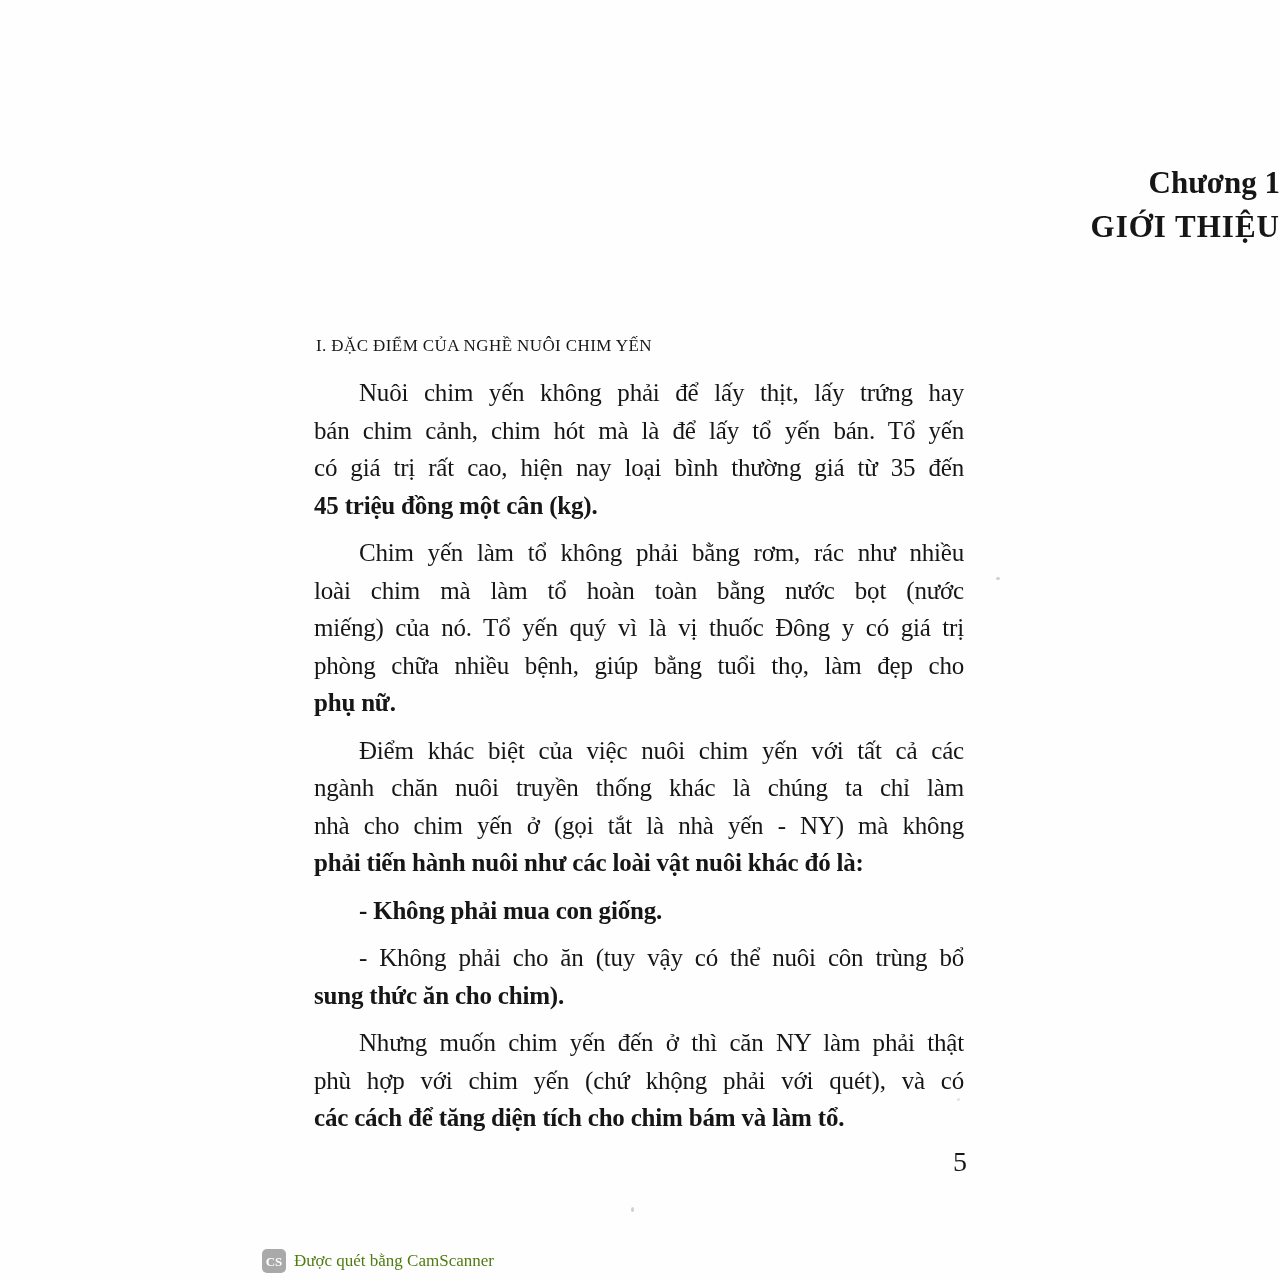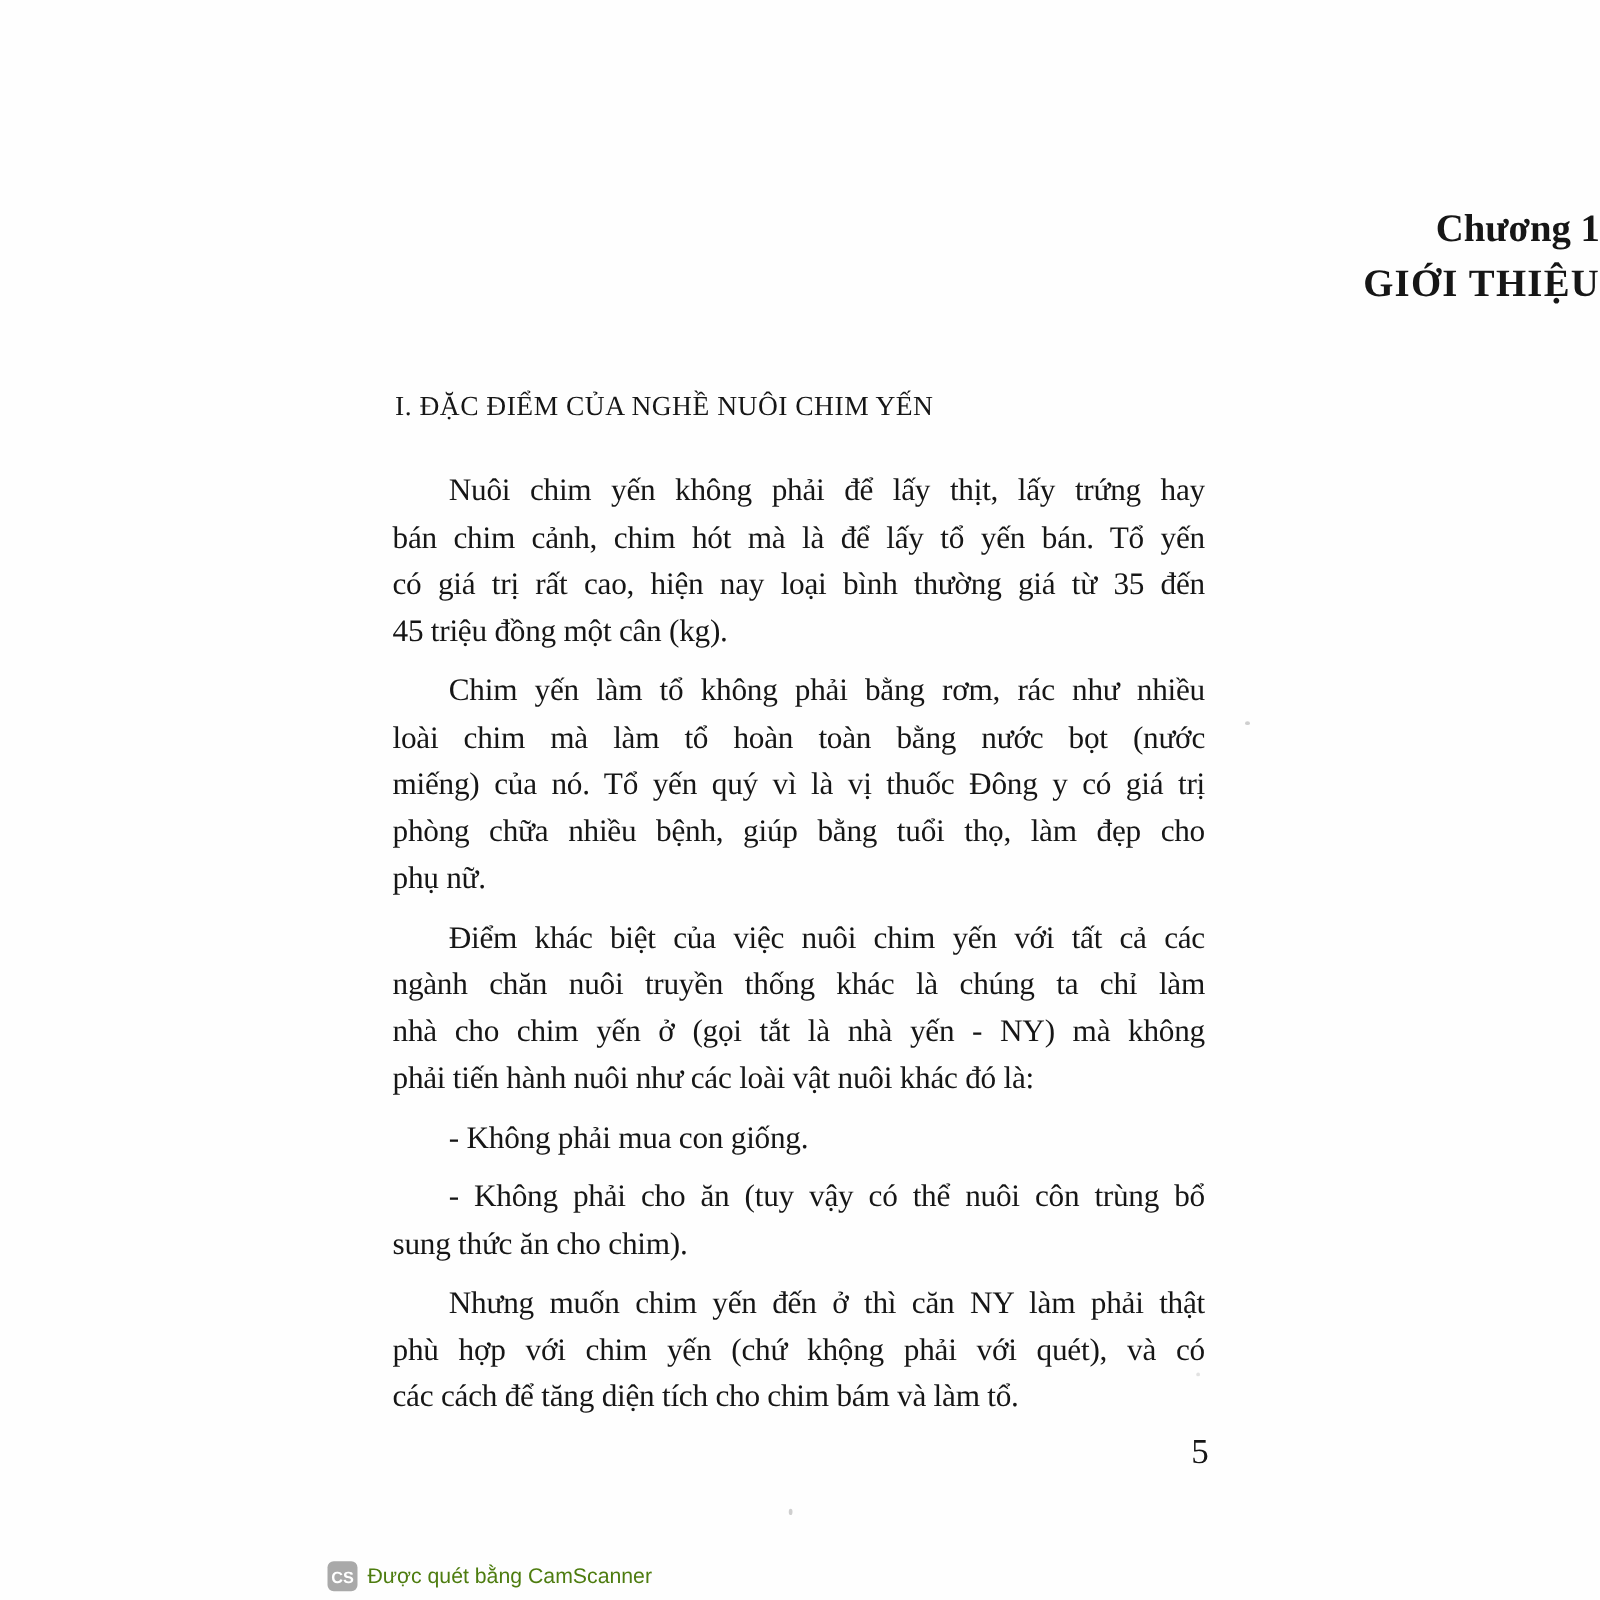--- a/index.html
+++ b/index.html
@@ -30,57 +30,57 @@
   }
   .chapter-title {
     font-size: 31px;
     font-weight: bold;
     line-height: 34px;
     margin-top: 10px;
     letter-spacing: 1px;
   }
   .section-heading {
     position: absolute;
-    top: 312px;
+    top: 336px;
     left: 316px;
-    font-size: 22px;
+    font-size: 17px;
     letter-spacing: 0.4px;
     white-space: nowrap;
   }
   .body-text {
     position: absolute;
     top: 374px;
     left: 314px;
     width: 650px;
     font-size: 25px;
     line-height: 37.5px;
     letter-spacing: -0.2px;
   }
   .para { margin: 0 0 10px 0; }
   .line {
     text-align: justify;
     text-align-last: justify;
     white-space: nowrap;
   }
-  .line.last { text-align-last: left; }
+  .line.last { text-align-last: left; font-weight: bold; }
   .line.indent { text-indent: 45px; }
   .page-number {
     position: absolute;
     top: 1146px;
     left: 953px;
     font-size: 28px;
   }
   .watermark {
     position: absolute;
     top: 1249px;
     left: 262px;
     display: flex;
     align-items: center;
     gap: 8px;
-    font-family: Liberation Sans, sans-serif;
+    font-family: Liberation Serif, serif;
   }
   .cs-icon {
     width: 24px;
     height: 24px;
     background: #a9a9a9;
     border-radius: 5px;
     color: #ffffff;
     font-size: 13px;
     font-weight: bold;
     display: flex;

